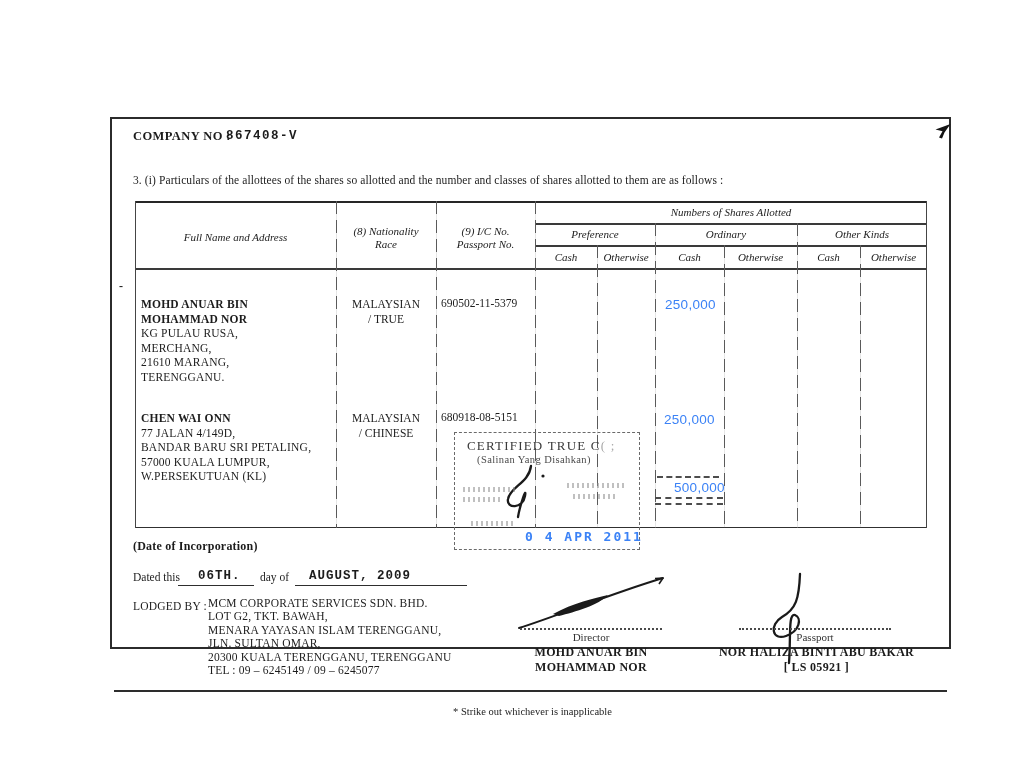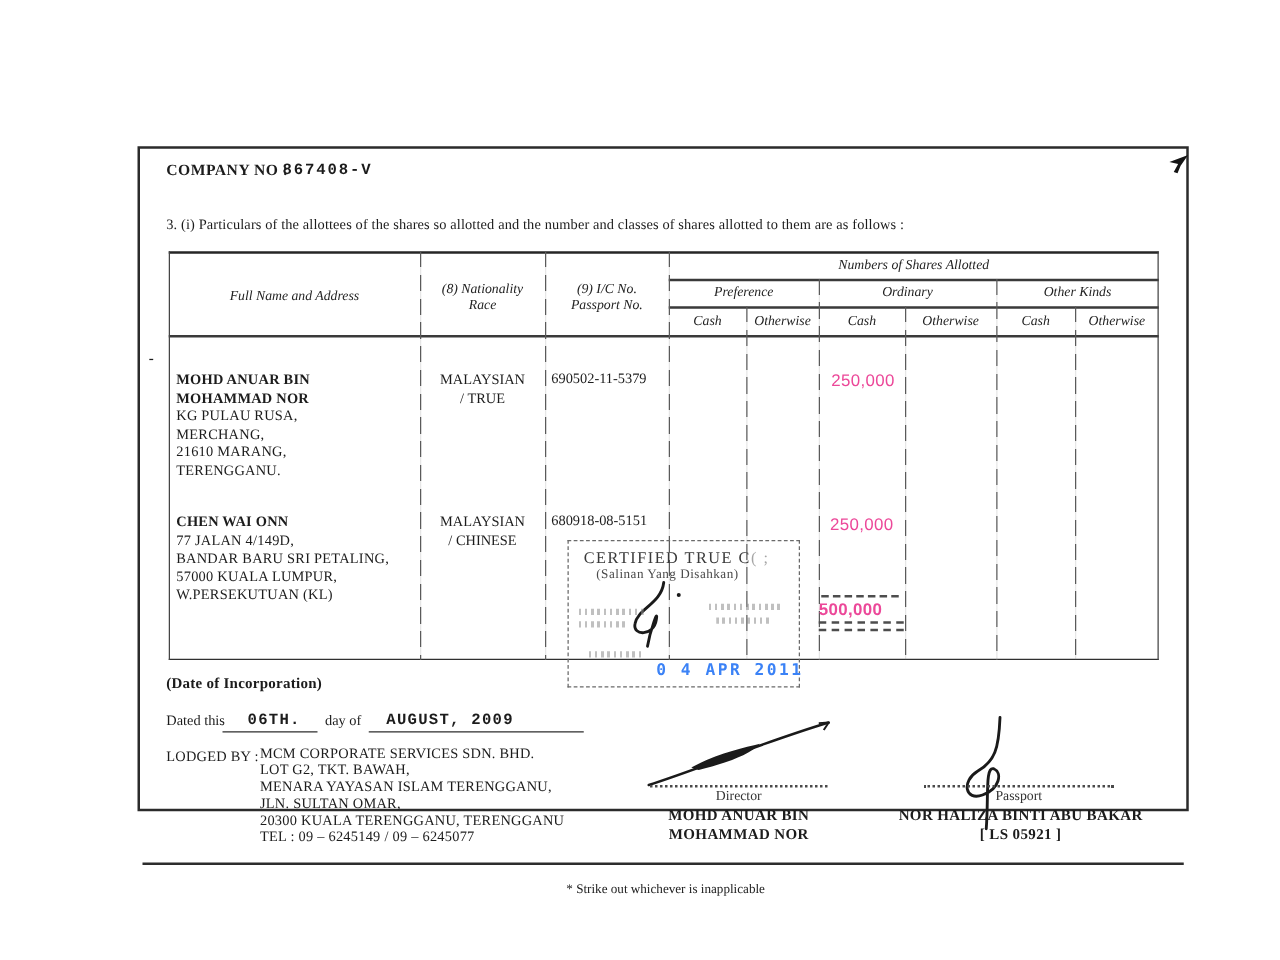--- a/index.html
+++ b/index.html
@@ -22,21 +22,21 @@
   
   .tline-h{position:absolute;background:#3a3a3a;height:1.5px;}
   .tline-v{
     position:absolute;width:1.3px;
     background:repeating-linear-gradient(to bottom,#5a5a5a 0 13px,rgba(90,90,90,.15) 13px 19px);
   }
   .tline-v.solid{background:#454545;}
   .th{position:absolute;font-style:italic;font-size:11px;text-align:center;line-height:12.5px;color:#222;}
   .cell-name{font-size:11.5px;line-height:14.6px;letter-spacing:.2px;}
   .cell-center{text-align:center;font-size:11.5px;line-height:14.6px;}
-  .num{font-family:"Liberation Sans", sans-serif;font-size:13.5px;color:#ec4899;letter-spacing:.3px;}
+  .num{font-family:"Liberation Sans", sans-serif;font-size:13.5px;color:#3b82f6;letter-spacing:.3px;}
   .dash-line{position:absolute;border-top:2px dashed #4d4d4d;height:0;}
   .dbl-line{position:absolute;height:4px;border-top:2px dashed #4d4d4d;border-bottom:2px dashed #4d4d4d;}
   
   .stamp{
     position:absolute;left:342px;top:313px;width:186px;height:118px;
     border:1.6px dashed #6a6a6a;color:#3d3d3d;box-sizing:border-box;
   }
   .stamp-l1{font-size:13px;letter-spacing:1.2px;color:#3a3a3a;white-space:nowrap;}
   .stamp-l1-faint{opacity:.45;}
   .stamp-l2{font-size:10.5px;letter-spacing:.4px;color:#4a4a4a;white-space:nowrap;}
@@ -135,21 +135,21 @@
       <span>W.PERSEKUTUAN (KL)</span>
     </div>
     <div class="abs cell-center" style="left:201px;top:210px;width:100px;">
       <span>MALAYSIAN</span><br>
       <span>/ CHINESE</span>
     </div>
     <div class="abs" style="left:306px;top:210px;font-size:11.5px;">680918-08-5151</div>
     <div class="abs num" style="left:529px;top:211px;">250,000</div>
 
     <div class="dash-line" style="left:522px;top:275px;width:62px;"></div>
-    <div class="abs num" style="left:520px;top:279px;font-weight:bold;">500,000</div>
+    <div class="abs num" style="left:539px;top:279px;">500,000</div>
     <div class="dbl-line" style="left:520px;top:296px;width:68px;"></div>
   </div>
 
   <div class="stamp">
     <div class="abs stamp-l1 serif" style="left:12px;top:5px;">
       <span>CERTIFIED TRUE C</span><span class="stamp-l1-faint">( ;</span>
     </div>
     <div class="abs stamp-l2 serif" style="left:22px;top:21px;">(Salinan Yang Disahkan)</div>
     <svg class="abs" style="left:42px;top:30px;" width="52" height="58" viewBox="0 0 52 58">
       <path d="M34,3 C32,20 13,24 11,36 C9,46 26,46 28,33 C30,22 23,42 21,54" fill="none" stroke="#1a1a1a" stroke-width="2.3" stroke-linecap="round"></path>

